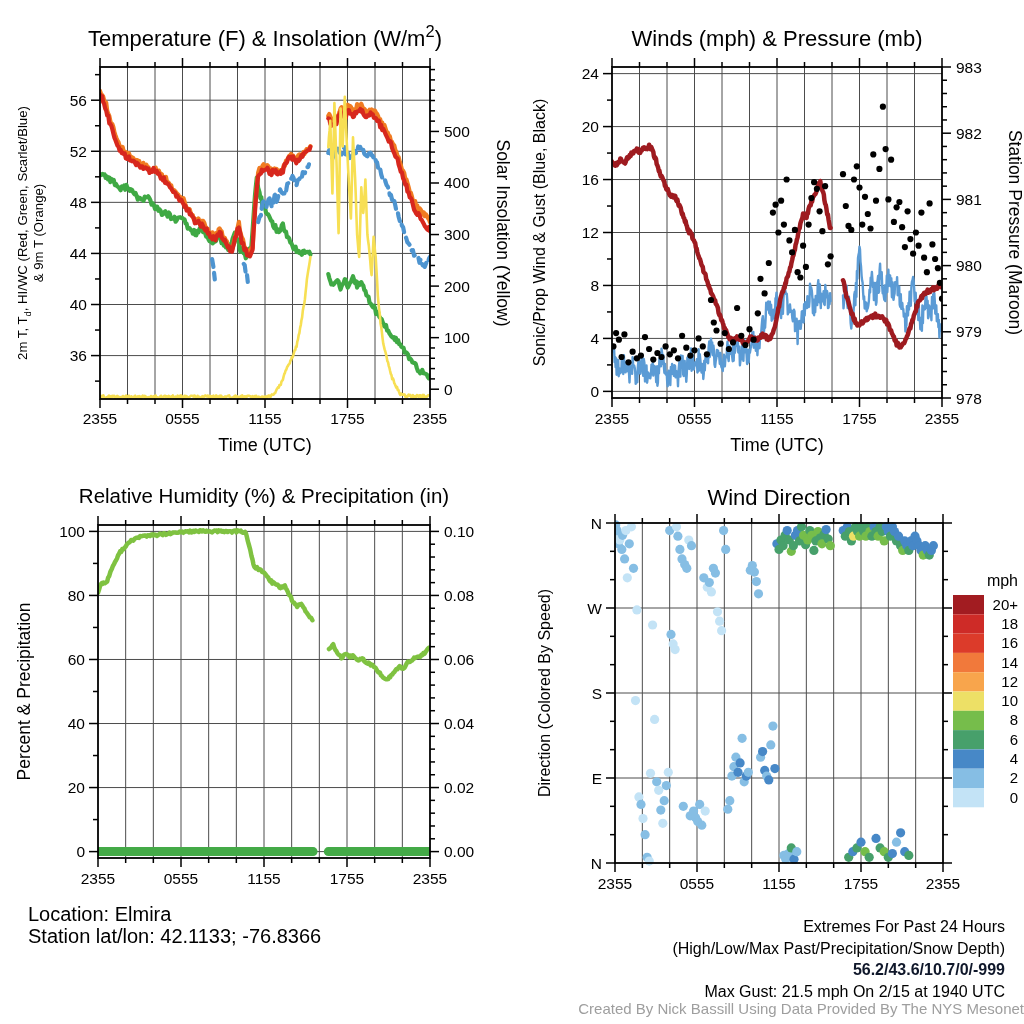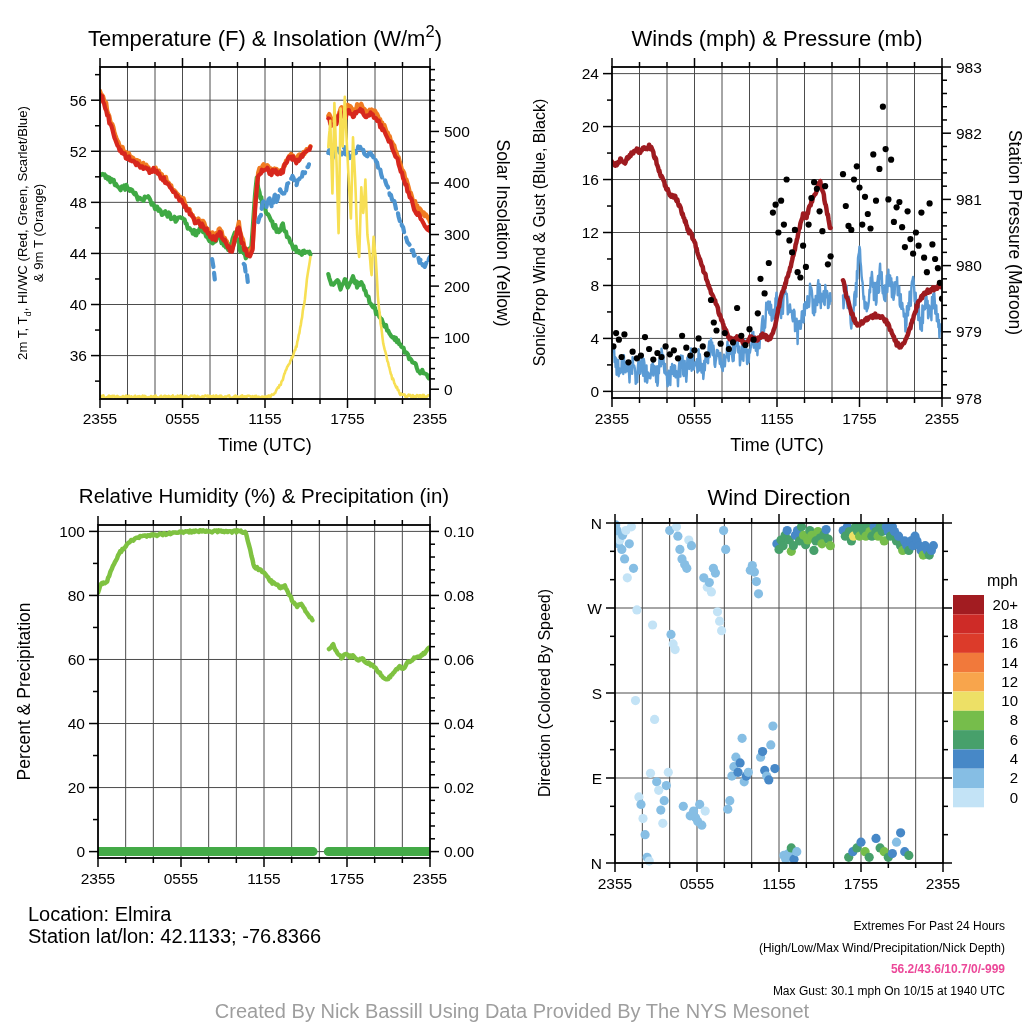--- a/index.html
+++ b/index.html
@@ -1,23 +1,23 @@
 <!DOCTYPE html>
 <html><head>
 <meta charset="utf-8">
 <style>
   html,body{margin:0;padding:0;background:#fff;}
   body{width:1024px;height:1024px;overflow:hidden;position:relative;
        font-family:"Liberation Sans","DejaVu Sans",sans-serif;color:#000;}
   .chart-box{position:absolute;}
   svg text{font-family:"Liberation Sans","DejaVu Sans",sans-serif;fill:#000;}
   .foot-left{position:absolute;left:28px;top:903px;font-size:20px;line-height:22px;}
-  .foot-right{position:absolute;right:19px;top:916px;font-size:12px;line-height:21.5px;text-align:right;}
+  .foot-right{position:absolute;right:19px;top:916px;font-size:16px;line-height:21.5px;text-align:right;}
   .extremes-values{font-weight:bold;}
-  .credit{position:absolute;left:0;width:1024px;top:1000px;text-align:center;font-size:20px;color:#9e9e9e;}
+  .credit{position:absolute;left:0;width:1024px;top:1000px;text-align:right;font-size:15px;color:#9e9e9e;}
 </style>
 </head>
 <body>
 
 <div class="chart-box" style="left:0;top:0">
   <svg width="512" height="466">
       <defs>
         <clipPath id="temp-insolation-cp">
           <rect x="100" y="64" width="330" height="338"></rect>
         </clipPath>
@@ -808,18 +808,18 @@
     </svg>
 </div>
 
 <div class="foot-left">
   <div>Location: Elmira</div>
   <div>Station lat/lon: 42.1133; -76.8366</div>
 </div>
 
 <div class="foot-right">
   <div>Extremes For Past 24 Hours</div>
-  <div>(High/Low/Max Wind/Precipitation/Nick Depth)</div>
-  <div class="extremes-values" style="color: #ec4899;">56.2/43.6/10.7/0/-999</div>
-  <div>Max Gust: 30.1 mph On 10/15 at 1940 UTC</div>
+  <div>(High/Low/Max Past/Precipitation/Snow Depth)</div>
+  <div class="extremes-values" style="color: #0f172a;">56.2/43.6/10.7/0/-999</div>
+  <div>Max Gust: 21.5 mph On 2/15 at 1940 UTC</div>
 </div>
 
 <div class="credit">Created By Nick Bassill Using Data Provided By The NYS Mesonet</div>
 
 </body></html>

